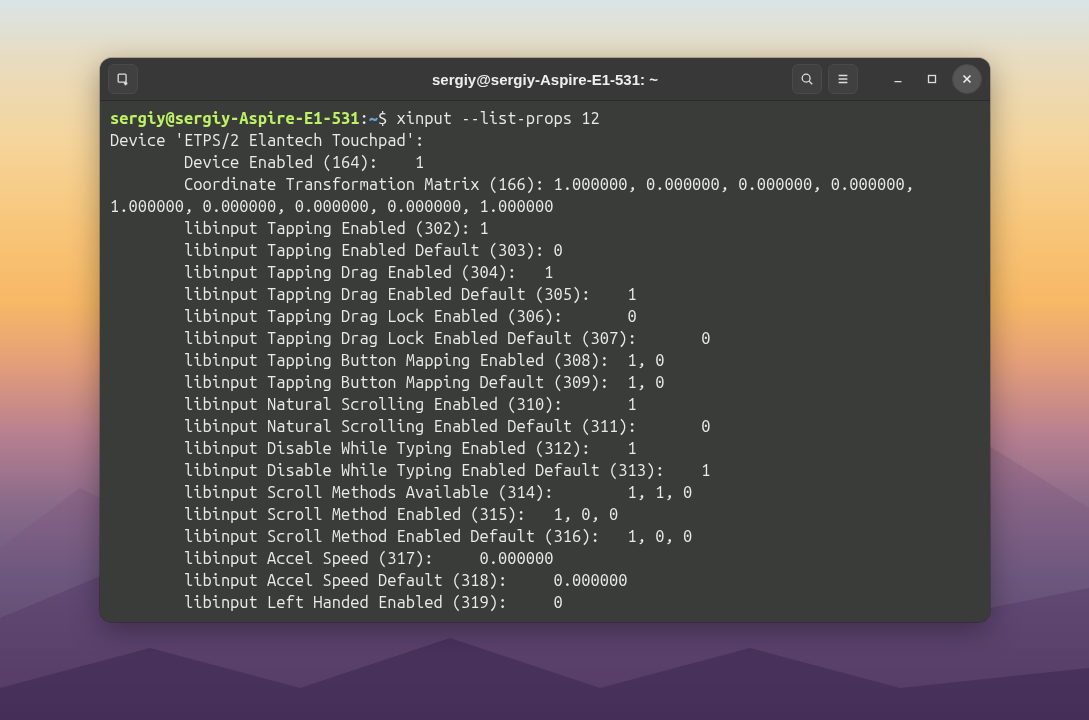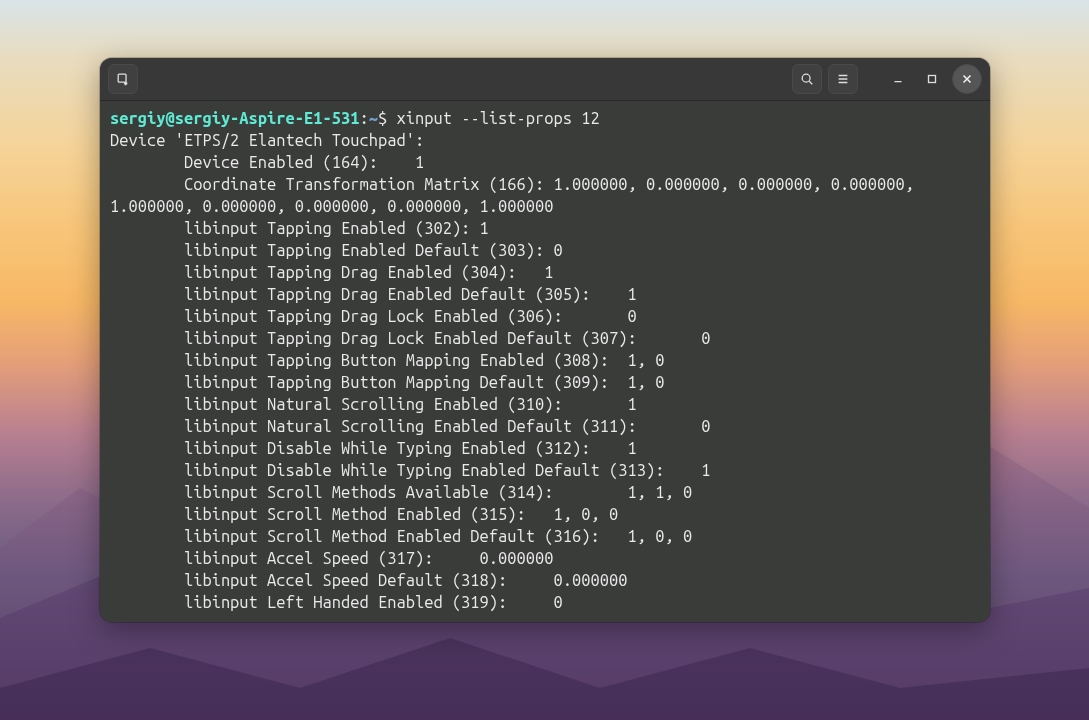--- a/index.html
+++ b/index.html
@@ -102,21 +102,21 @@
     overflow: hidden;
   }
   pre.term {
     margin: 0;
     font-family: "Ubuntu Mono", "DejaVu Sans Mono", Menlo, Consolas, monospace;
     font-size: 16.5px;
     line-height: 22px;
     color: #eaeaea;
     white-space: pre;
   }
-  .ps-user { color: #5eead4; font-weight: bold; text-align: right; }
+  .ps-user { color: #bef264; font-weight: bold; text-align: right; }
   .ps-path { color: #729fcf; font-weight: bold; }
   .ps-dollar { color: #eaeaea; }
 </style>
 </head>
 <body>
 
 <div class="desktop">
   <svg class="mountains" viewBox="0 0 1089 432" preserveAspectRatio="none">
     <path d="M0,260 L80,200 L160,240 L260,150 L360,230 L480,140 L600,210 L720,120 L840,200 L960,140 L1089,220 L1089,432 L0,432 Z" fill="rgba(120,80,120,0.25)"></path>
     <path d="M0,330 L120,280 L220,320 L340,250 L460,320 L580,260 L700,330 L820,270 L940,330 L1089,300 L1089,432 L0,432 Z" fill="rgba(80,50,100,0.35)"></path>
@@ -127,20 +127,21 @@
     <div class="titlebar">
       <div class="left">
         <div class="tb-btn" title="New Tab">
           <svg viewBox="0 0 16 16" fill="none" stroke="currentColor" stroke-width="1.5">
             <rect x="2.5" y="2.5" width="9" height="9" rx="1"></rect>
             <line x1="9" y1="6" x2="13" y2="6" stroke-width="2" transform="translate(0,7)"></line>
             <line x1="11" y1="4" x2="11" y2="8" stroke-width="2" transform="translate(0,7)"></line>
           </svg>
         </div>
       </div>
+      <div class="title">sergiy@sergiy-Aspire-E1-531: ~</div>
       <div class="right">
         <div class="tb-btn" title="Search">
           <svg viewBox="0 0 16 16" fill="none" stroke="currentColor" stroke-width="1.5">
             <circle cx="7" cy="7" r="4.5"></circle>
             <line x1="10.5" y1="10.5" x2="14" y2="14"></line>
           </svg>
         </div>
         <div class="tb-btn" title="Menu">
           <svg viewBox="0 0 16 16" fill="none" stroke="currentColor" stroke-width="1.5">
             <line x1="3" y1="4" x2="13" y2="4"></line>

